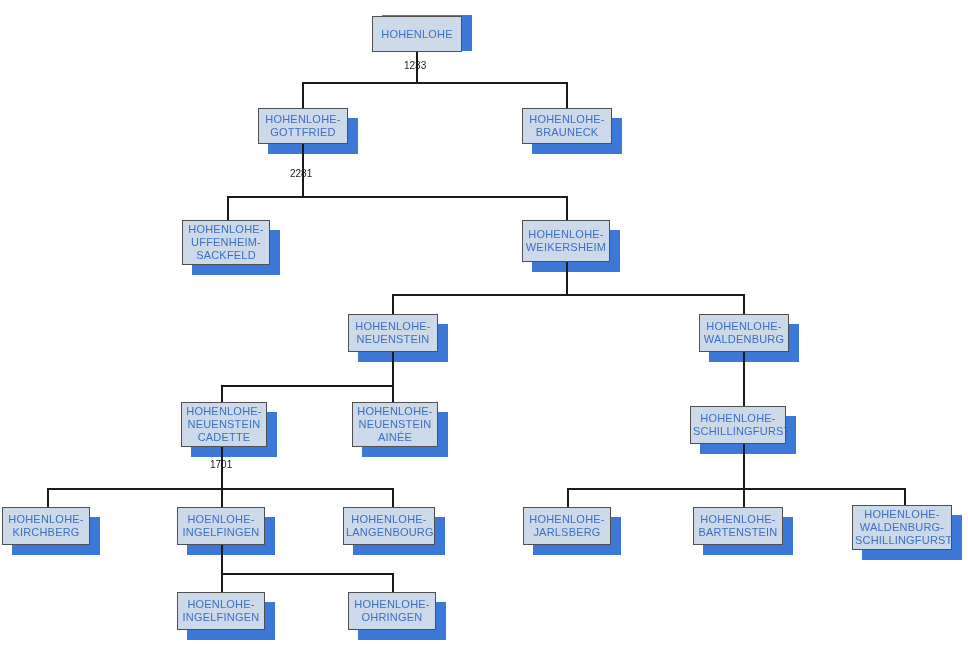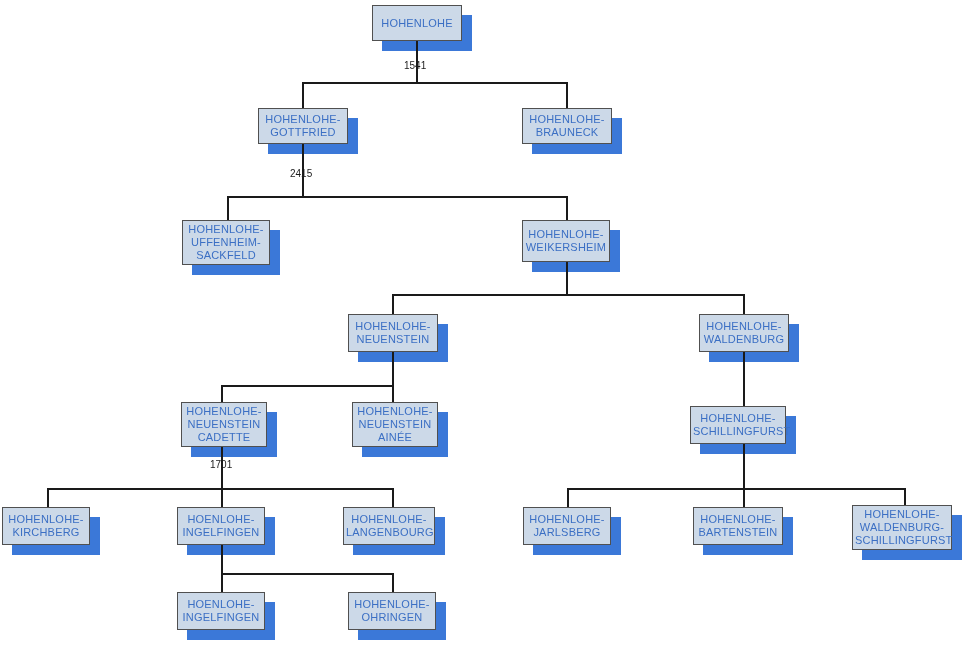--- a/index.html
+++ b/index.html
@@ -63,45 +63,45 @@
     white-space: nowrap;
     line-height: 11px;
   }
 </style>
 </head>
 <body>
 
 <div id="canvas">
 
   <div class="shadow" style="left:382px; top:15px; width:90px; height:36px;"></div>
-  <div class="node" style="left:372px; top:5px; width:90px; height:36px;">
+  <div class="node" style="left:372px; top:16px; width:90px; height:36px;">
     <span class="label">HOHENLOHE</span>
   </div>
 
   <div class="vline" style="left:416px; top:41px; width:2px; height:41px;"></div>
-  <div class="edge-label" style="left:404px; top:60px;">1541</div>
+  <div class="edge-label" style="left:404px; top:60px;">1233</div>
 
   <div class="hline" style="left:303px; top:82px; width:265px;"></div>
   <div class="vline" style="left:302px; top:82px; width:2px; height:26px;"></div>
   <div class="vline" style="left:566px; top:82px; width:2px; height:26px;"></div>
 
   <div class="shadow" style="left:268px; top:118px; width:90px; height:36px;"></div>
   <div class="node" style="left:258px; top:108px; width:90px; height:36px;">
     <span class="label">HOHENLOHE-
 GOTTFRIED</span>
   </div>
 
   <div class="shadow" style="left:532px; top:118px; width:90px; height:36px;"></div>
   <div class="node" style="left:522px; top:108px; width:90px; height:36px;">
     <span class="label">HOHENLOHE-
 BRAUNECK</span>
   </div>
 
   <div class="vline" style="left:302px; top:144px; width:2px; height:52px;"></div>
-  <div class="edge-label" style="left:290px; top:168px;">2415</div>
+  <div class="edge-label" style="left:290px; top:168px;">2281</div>
 
   <div class="hline" style="left:228px; top:196px; width:340px;"></div>
   <div class="vline" style="left:227px; top:196px; width:2px; height:24px;"></div>
   <div class="vline" style="left:566px; top:196px; width:2px; height:24px;"></div>
 
   <div class="shadow" style="left:192px; top:230px; width:88px; height:45px;"></div>
   <div class="node" style="left:182px; top:220px; width:88px; height:45px;">
     <span class="label">HOHENLOHE-
 UFFENHEIM-
 SACKFELD</span>

